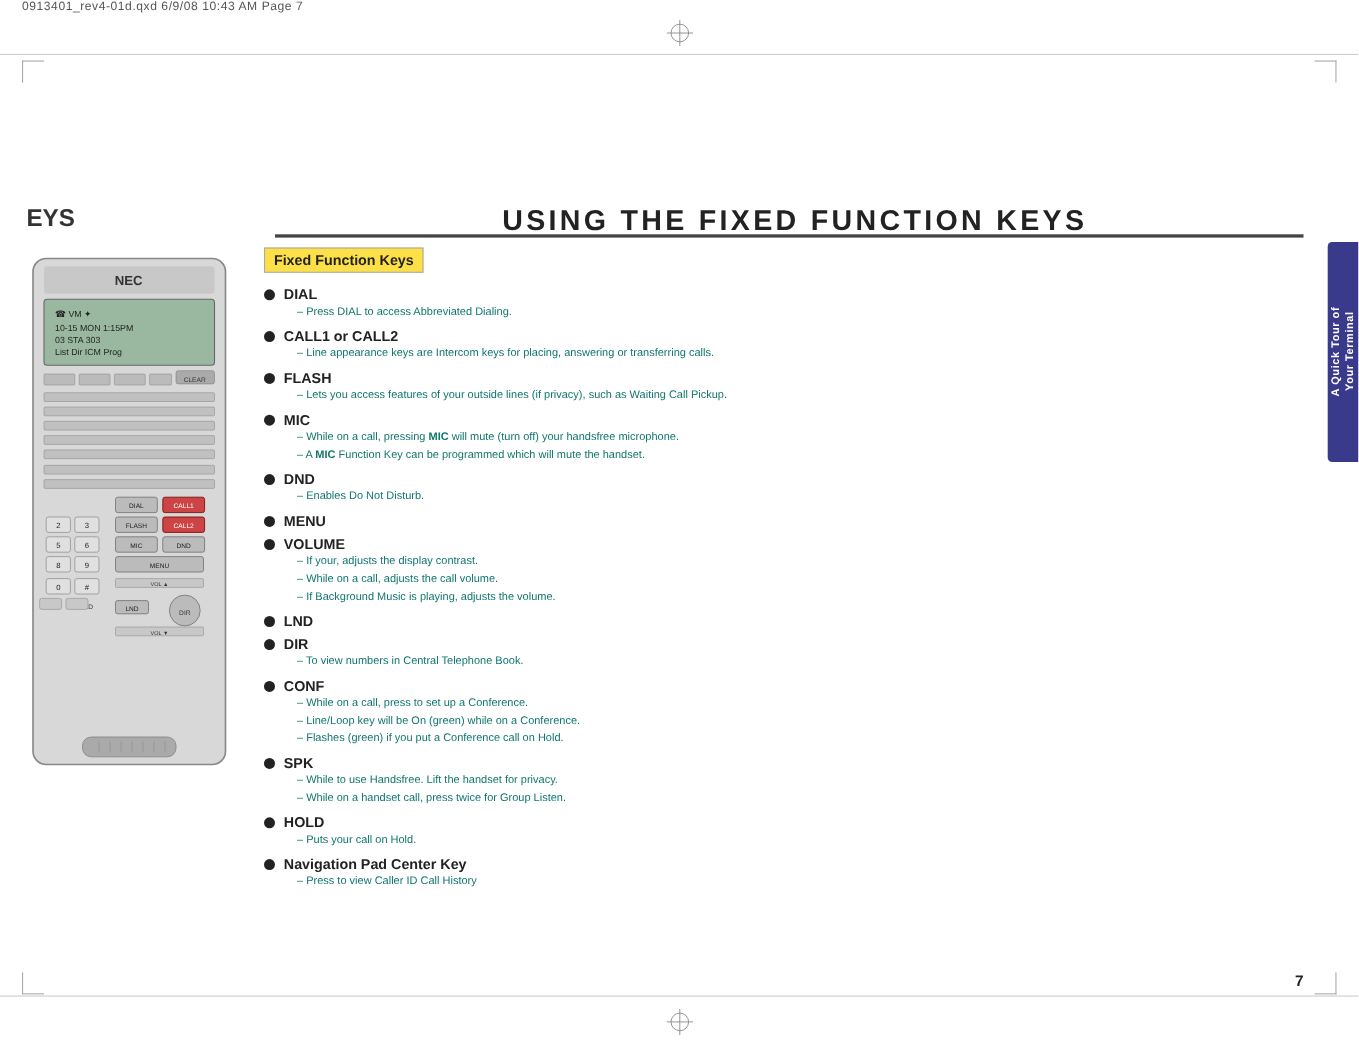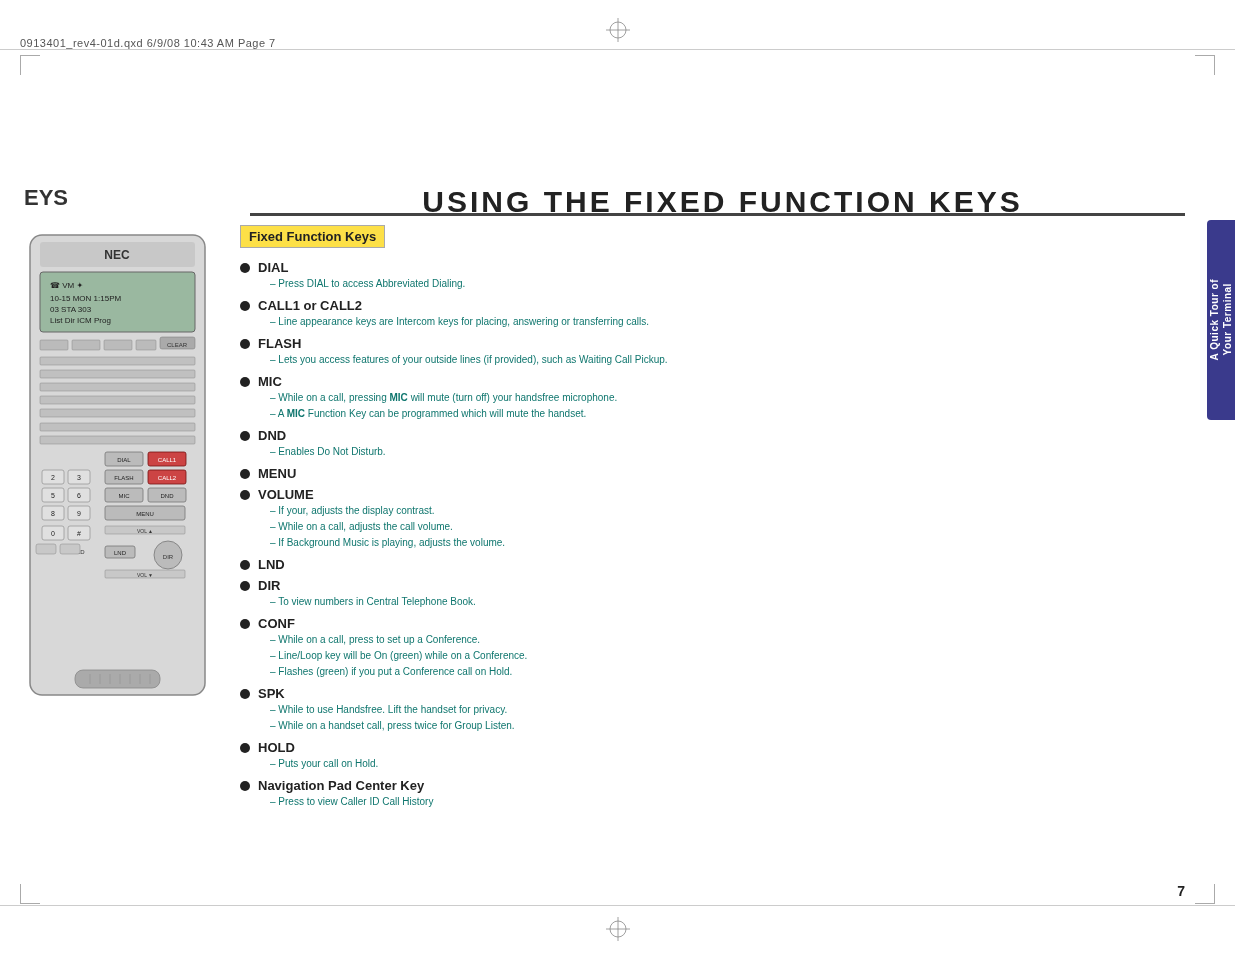--- a/index.html
+++ b/index.html
@@ -14,21 +14,21 @@
       position: relative;
     }
 
     
     .header-bar {
       position: absolute;
       top: 0; left: 0; right: 0;
       height: 50px;
       border-bottom: 1px solid #ccc;
       display: flex;
-      align-items: flex-end;
+      align-items: flex-start;
       padding: 0 20px;
     }
     .header-file-info {
       font-size: 11px;
       color: #555;
       letter-spacing: 0.5px;
     }
 
     
     .reg-mark-top {
@@ -76,21 +76,21 @@
       padding-left: 24px;
     }
 
     
     .page-title {
       position: absolute;
       top: 185px;
       left: 250px;
       right: 40px;
       text-align: center;
-      font-size: 30px;
+      font-size: 26px;
       font-weight: bold;
       letter-spacing: 3px;
       color: #222;
       font-variant: small-caps;
       text-transform: uppercase;
     }
     .page-title-underline {
       position: absolute;
       top: 213px;
       left: 250px;
@@ -358,21 +358,21 @@
       </li>
       <li class="item">
         <span class="bullet"></span>
         <div class="item-content"><span class="item-title">CALL1 or CALL2</span><div class="item-desc">
             <p>Line appearance keys are Intercom keys for placing, answering or transferring calls.</p>
           </div></div>
       </li>
       <li class="item">
         <span class="bullet"></span>
         <div class="item-content"><span class="item-title">FLASH</span><div class="item-desc">
-            <p>Lets you access features of your outside lines (if provided), such as Waiting Call Pickup.</p>
+            <p>Lets you access features of your outside lines (if privacy), such as Waiting Call Pickup.</p>
           </div></div>
       </li>
       <li class="item">
         <span class="bullet"></span>
         <div class="item-content"><span class="item-title">MIC</span><div class="item-desc">
             <p>While on a call, pressing <strong>MIC</strong> will mute (turn off) your handsfree microphone.</p>
             <p>A <strong>MIC</strong> Function Key can be programmed which will mute the handset.</p>
           </div></div>
       </li>
       <li class="item">

